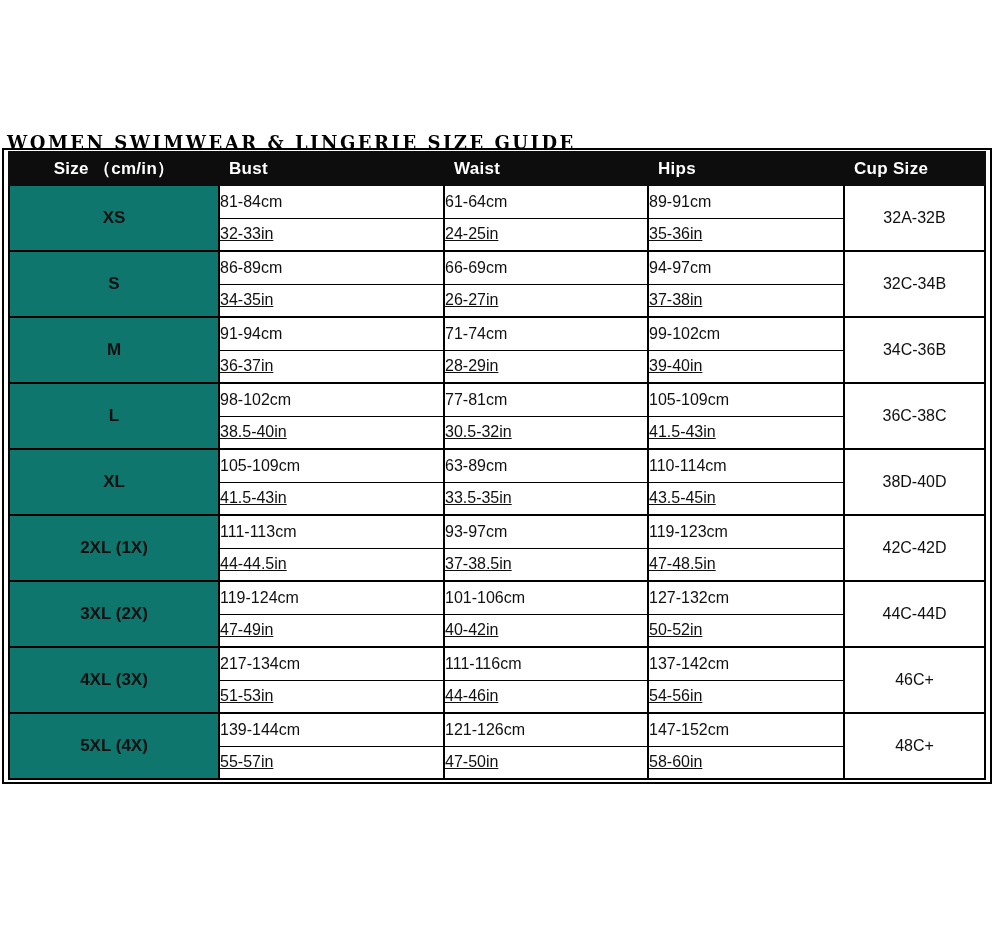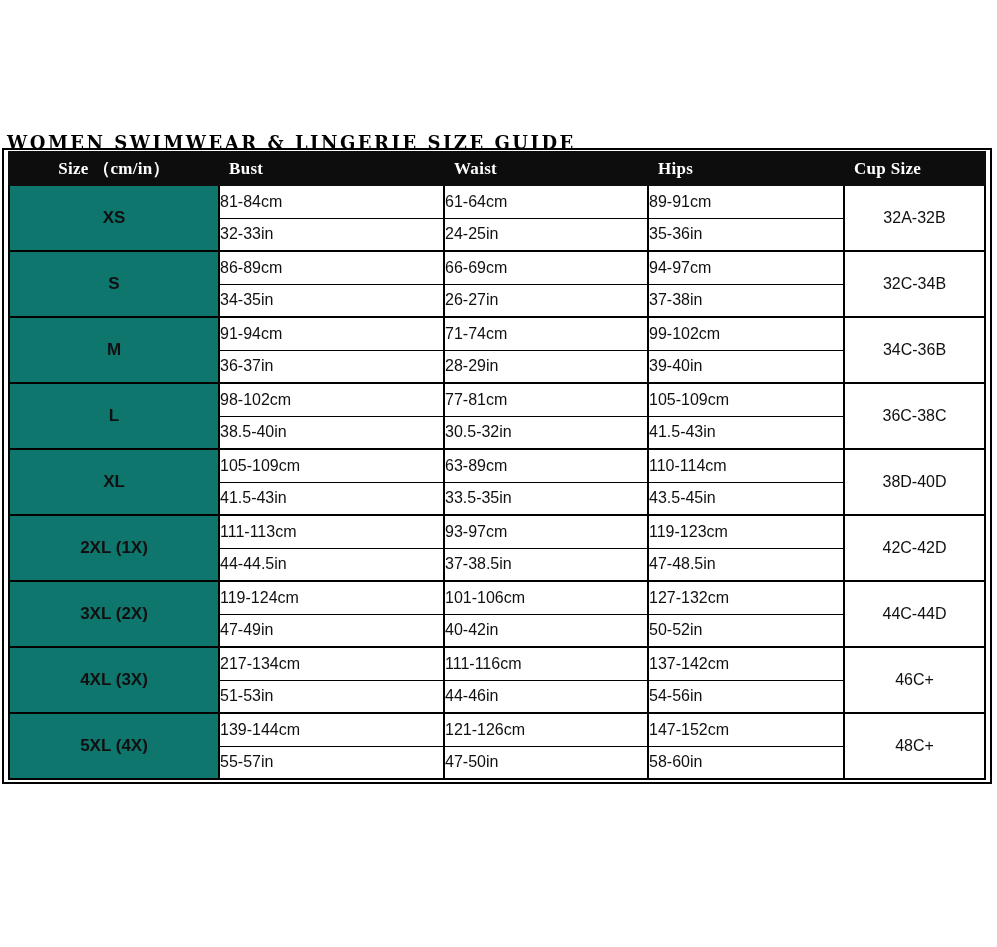--- a/index.html
+++ b/index.html
@@ -22,38 +22,37 @@
   }
   table.size-guide {
     border-collapse:collapse; table-layout:fixed;
     width:976px;
   }
   thead th {
     background:#0d0d0d; color:#fff;
     border:2px solid #0d0d0d;
     height:33px; font-size:17px; font-weight:700;
     letter-spacing:0.3px;
-    font-family:Liberation Serif, serif;
   }
   th.c-size { text-align:center; }
   th.c-left { text-align:left; padding-left:9px; }
   td {
     height:33px; font-size:16px; color:#101010;
     border-left:2px solid #000; border-right:2px solid #000;
     vertical-align:middle; background:#fff;
   }
   td.meas { text-align:left; font-weight:400; }
   td.size-cell {
     background:#0f766e; text-align:center;
     font-weight:700; font-size:17px;
   }
   td.cup-cell { text-align:center; font-weight:400; }
   tr.row-cm td { border-top:2px solid #000; }
   tr.row-cm td.meas { border-bottom:1px solid #000; }
-  tr.row-in td.meas { border-top:1px solid #000; }
+  tr.row-in td.meas { border-top:1px solid #000;text-decoration:underline; }
   tbody tr:last-child td, td[rowspan] { border-bottom:2px solid #000; }
 </style>
 </head>
 <body>
 
 <div class="page-title">WOMEN SWIMWEAR &amp; LINGERIE SIZE GUIDE</div>
 
 <div class="table-wrap">
   <table class="size-guide">
     <colgroup>

